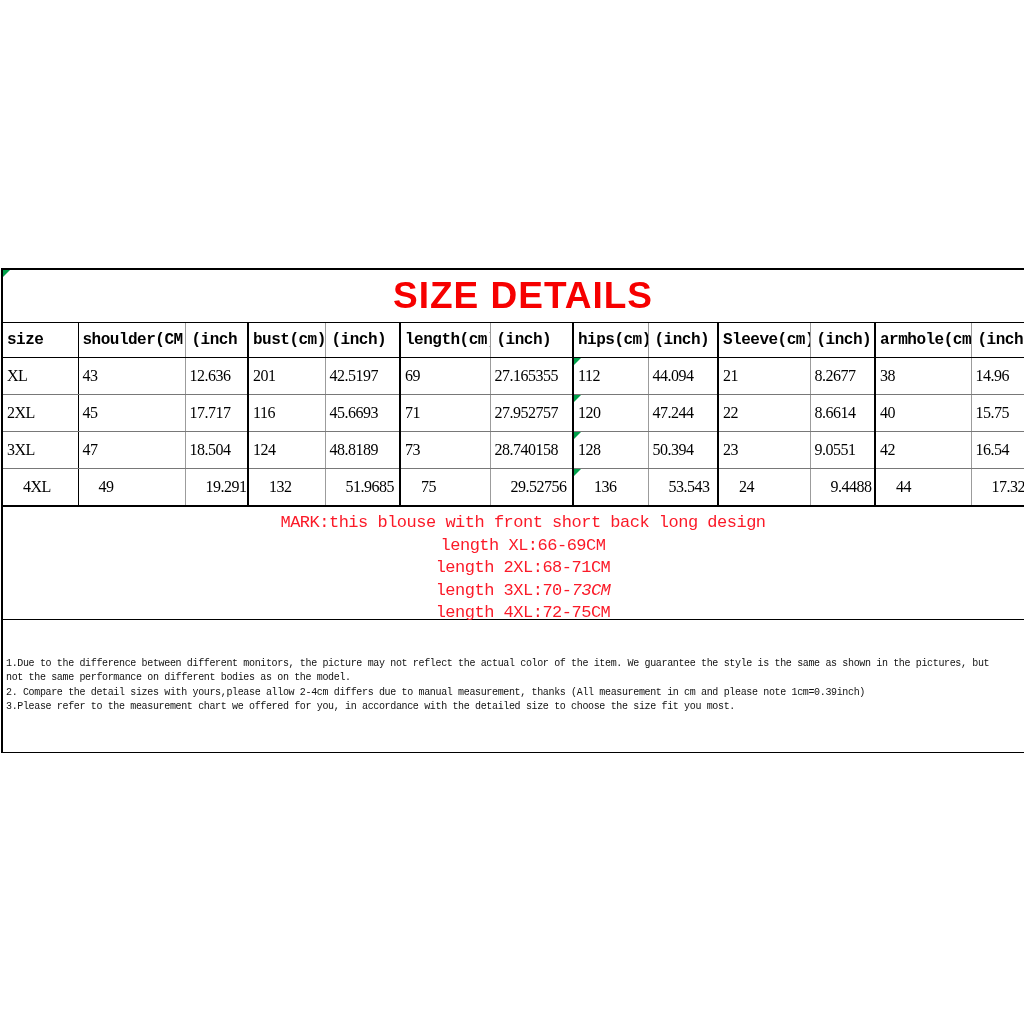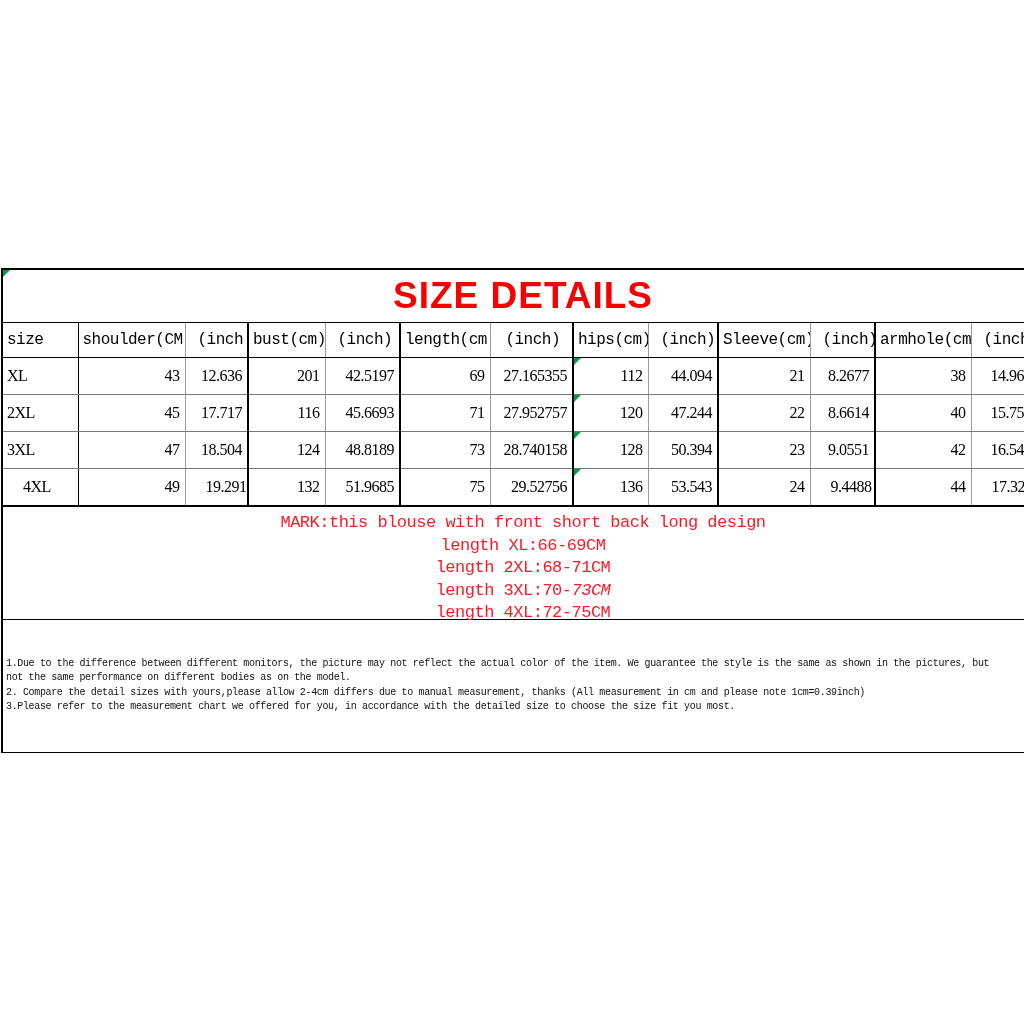--- a/index.html
+++ b/index.html
@@ -11,27 +11,27 @@
   .tri{position:absolute;left:0;top:0;width:0;height:0;
        border-top:7px solid #00a04a;border-right:7px solid transparent;}
   
   #title-band{height:52px;display:flex;align-items:center;justify-content:center;position:relative;}
   #title-band .t{font-family:"Liberation Sans",sans-serif;font-weight:bold;font-size:37px;
                  letter-spacing:1px;color:#f60000;}
   
   table{border-collapse:collapse;table-layout:fixed;width:1026px;
         font-family:"Liberation Mono","DejaVu Sans Mono",monospace;
         font-size:16px;letter-spacing:-0.5px;}
-  th{font-weight:normal;text-align:left;padding:0 2px 0 4px;height:34px;
+  th{font-weight:bold;text-align:left;padding:0 2px 0 4px;height:34px;
      border-top:1px solid #000;border-bottom:1px solid #000;overflow:hidden;white-space:nowrap;}
-  th.inch{text-align:right;padding:0 12px;}
+  th.inch{text-align:left;padding:0 6px;}
   td{height:36px;padding:0 5px 0 4px;border-bottom:1px solid #787878;
      overflow:hidden;white-space:nowrap;font-family:Liberation Serif, serif;}
   tr.last td{border-bottom:2px solid #000;padding-left:20px;}
-  td.num{text-align:right;}
+  td.num{text-align:left;}
   .b1{border-left:1px solid #000;}
   .b2{border-left:2px solid #000;}
   .bg{border-left:1px solid #9c9c9c;}
   
   #mark-block{height:113px;border-bottom:1px solid #000;text-align:center;
               padding-top:5px;box-sizing:border-box;
               font-size:17px;letter-spacing:-0.5px;line-height:22.5px;color:#fb1a28;}
   #mark-block .it{font-style:italic;}
   
   #notes-block{height:133px;border-bottom:1px solid #000;box-sizing:border-box;

